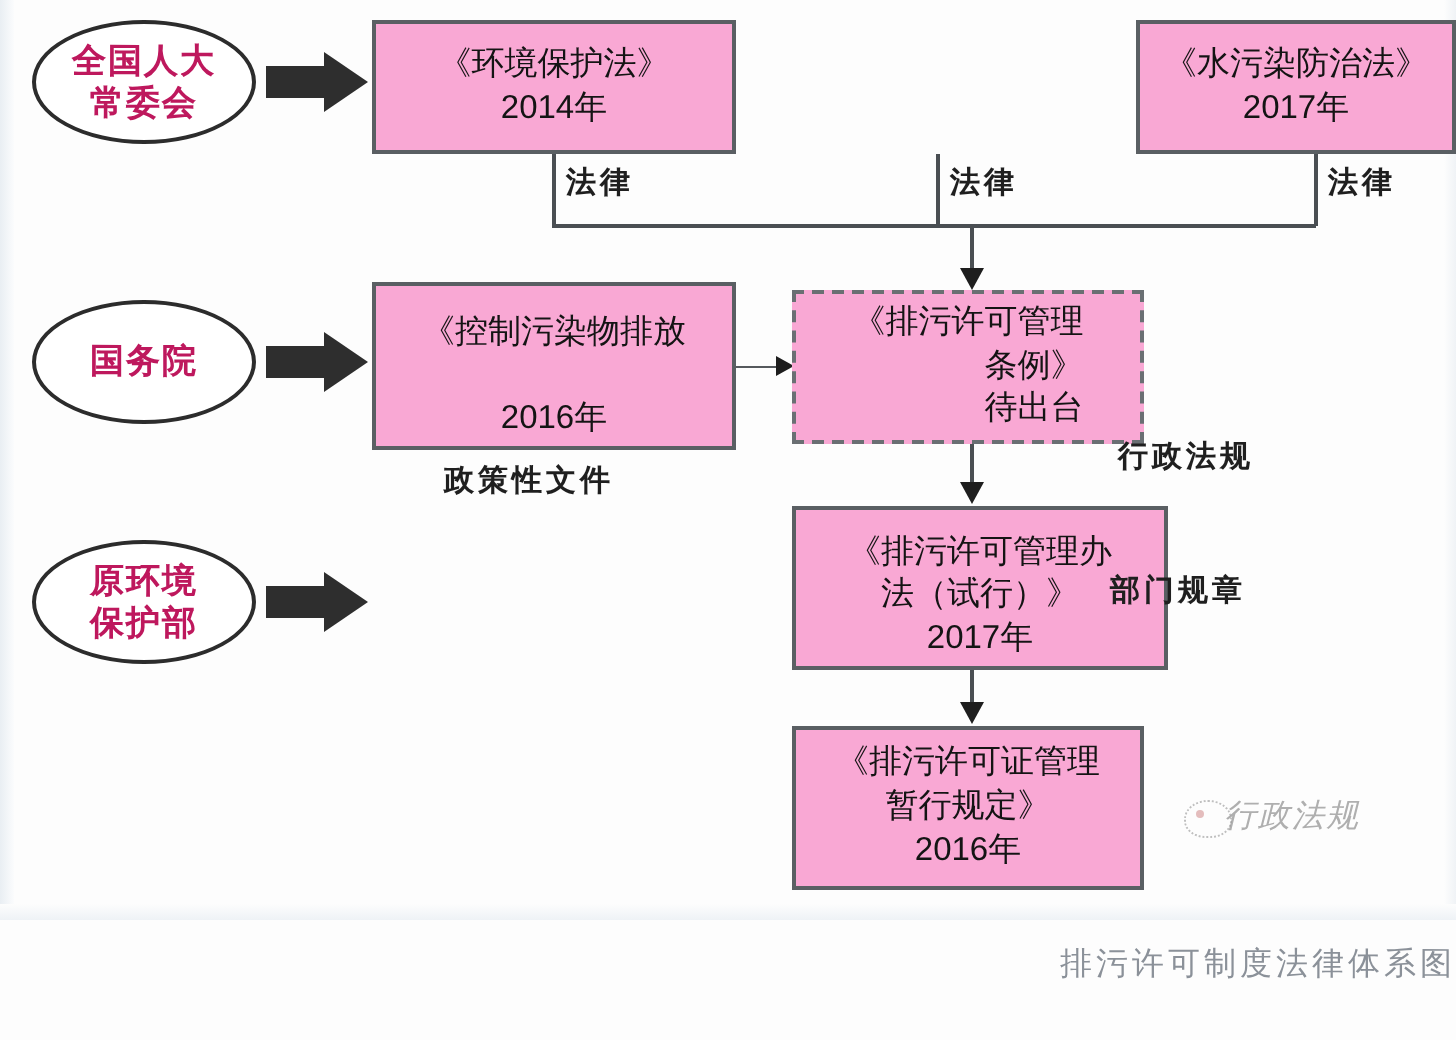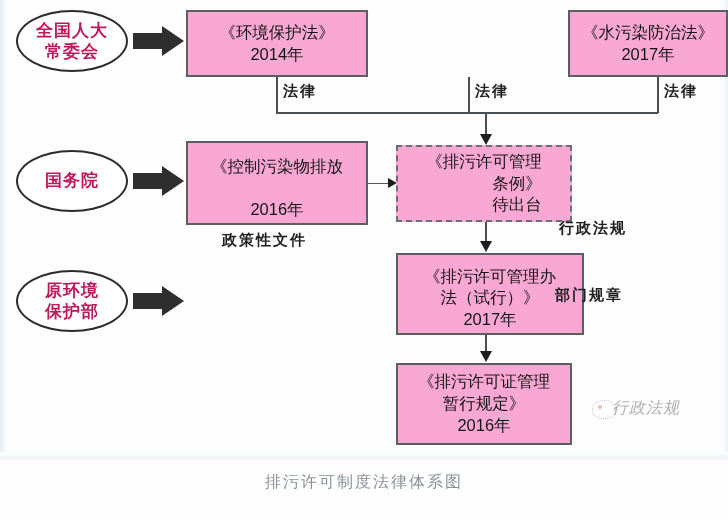--- a/index.html
+++ b/index.html
@@ -106,21 +106,21 @@
     font-size:15px;
     color:#1f1f1f;
     letter-spacing:2px;
     white-space:nowrap;
   }
 
   
   .caption{
     position:absolute;
     left:0;top:472px;width:728px;
-    text-align:center;
+    text-align:right;
     font-size:16px;
     color:#8b9199;
     letter-spacing:2px;
   }
 
   
   .watermark{
     position:absolute;
     left:612px;top:398px;
     font-family:"Liberation Serif","DejaVu Serif",serif;

